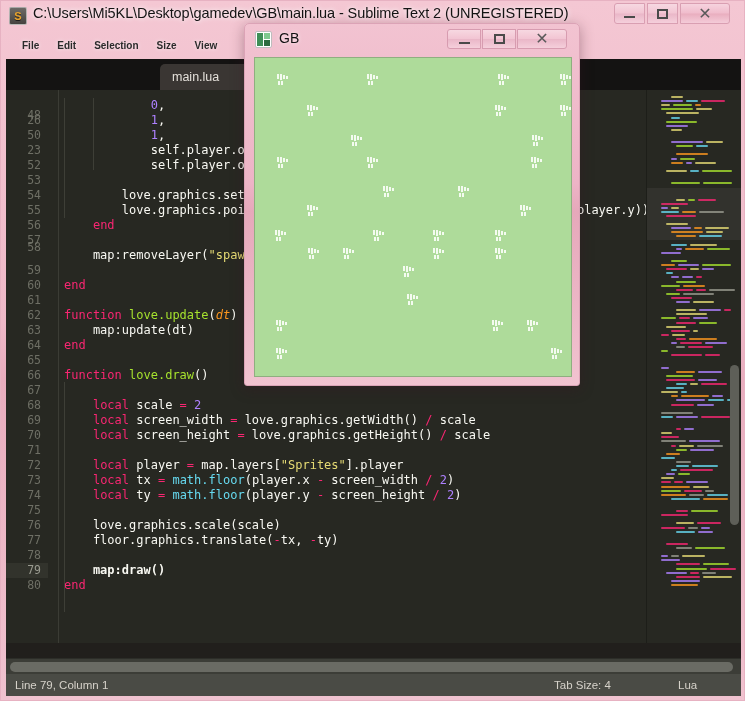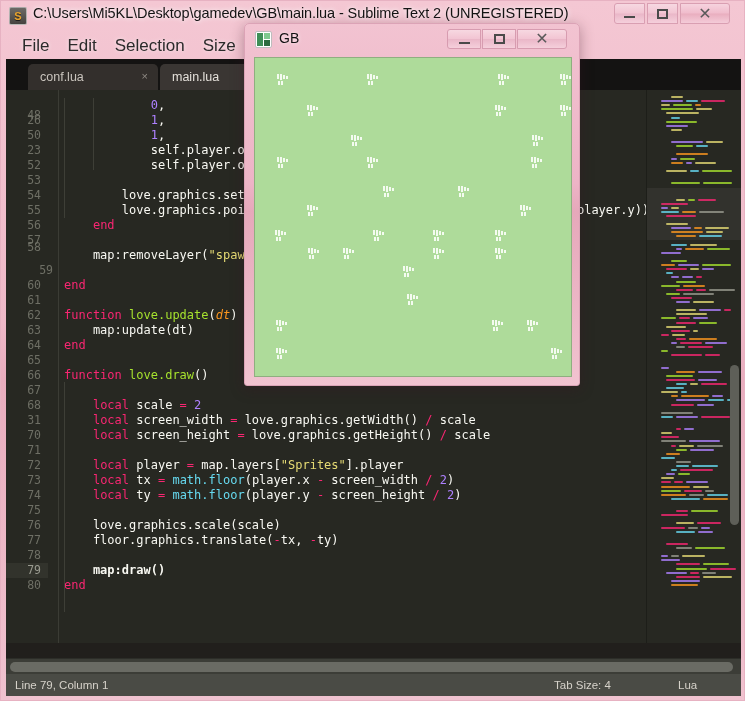--- a/index.html
+++ b/index.html
@@ -56,24 +56,25 @@
                  font-family: "Liberation Sans", sans-serif; line-height: 1; }
 
   
   #menubar {
     position: absolute; left: 4px; top: 31px;
     width: 737px; height: 27px;
     display: flex; align-items: center;
     padding-left: 8px;
   }
   .menu-item {
-    font-size: 17px; color: #2b2b2b;
+    font-size: 10px; color: #2b2b2b;
     padding: 2px 9px;
     text-shadow: 0 0 4px #ffffffbb;
     white-space: nowrap;
+    font-weight: bold;
   }
 
   
   #editor-shell {
     position: absolute; left: 5px; top: 58px;
     width: 735px; height: 615px;
     background: #211f1c;
     overflow: hidden;
   }
 
@@ -252,54 +253,50 @@
       <div class="menu-item">File</div>
       <div class="menu-item">Edit</div>
       <div class="menu-item">Selection</div>
       <div class="menu-item">Size</div>
       <div class="menu-item">View</div>
     </div>
 
   <div id="editor-shell">
 
     <div id="tabstrip">
-        <div class="tab" id="tab-0">
-          <span>conf.lua</span>
-          <span class="tab-close">×</span>
-        </div>
         <div class="tab" id="tab-1">
           <span>main.lua</span>
           <span class="tab-close">×</span>
         </div>
       </div>
 
     <div id="code-pane">
       <div id="gutter">
           <div class="gline" style="top: 18px;">48</div>
           <div class="gline" style="top: 23px;">26</div>
           <div class="gline" style="top: 38px;">50</div>
           <div class="gline" style="top: 53px;">23</div>
           <div class="gline" style="top: 68px;">52</div>
           <div class="gline" style="top: 83px;">53</div>
           <div class="gline" style="top: 98px;">54</div>
           <div class="gline" style="top: 113px;">55</div>
           <div class="gline" style="top: 128px;">56</div>
           <div class="gline" style="top: 143px;">57</div>
           <div class="gline" style="top: 150px;">58</div>
-          <div class="gline" style="top: 173px; margin-left: 12px;">59</div>
+          <div class="gline" style="top: 173px;">59</div>
           <div class="gline" style="top: 188px;">60</div>
           <div class="gline" style="top: 203px;">61</div>
           <div class="gline" style="top: 218px;">62</div>
           <div class="gline" style="top: 233px;">63</div>
           <div class="gline" style="top: 248px;">64</div>
           <div class="gline" style="top: 263px;">65</div>
           <div class="gline" style="top: 278px;">66</div>
           <div class="gline" style="top: 293px;">67</div>
           <div class="gline" style="top: 308px;">68</div>
-          <div class="gline" style="top: 323px;">31</div>
+          <div class="gline" style="top: 323px;">69</div>
           <div class="gline" style="top: 338px;">70</div>
           <div class="gline" style="top: 353px;">71</div>
           <div class="gline" style="top: 368px;">72</div>
           <div class="gline" style="top: 383px;">73</div>
           <div class="gline" style="top: 398px;">74</div>
           <div class="gline" style="top: 413px;">75</div>
           <div class="gline" style="top: 428px;">76</div>
           <div class="gline" style="top: 443px;">77</div>
           <div class="gline" style="top: 458px;">78</div>
           <div class="gline active" style="top: 473px;">79</div>

